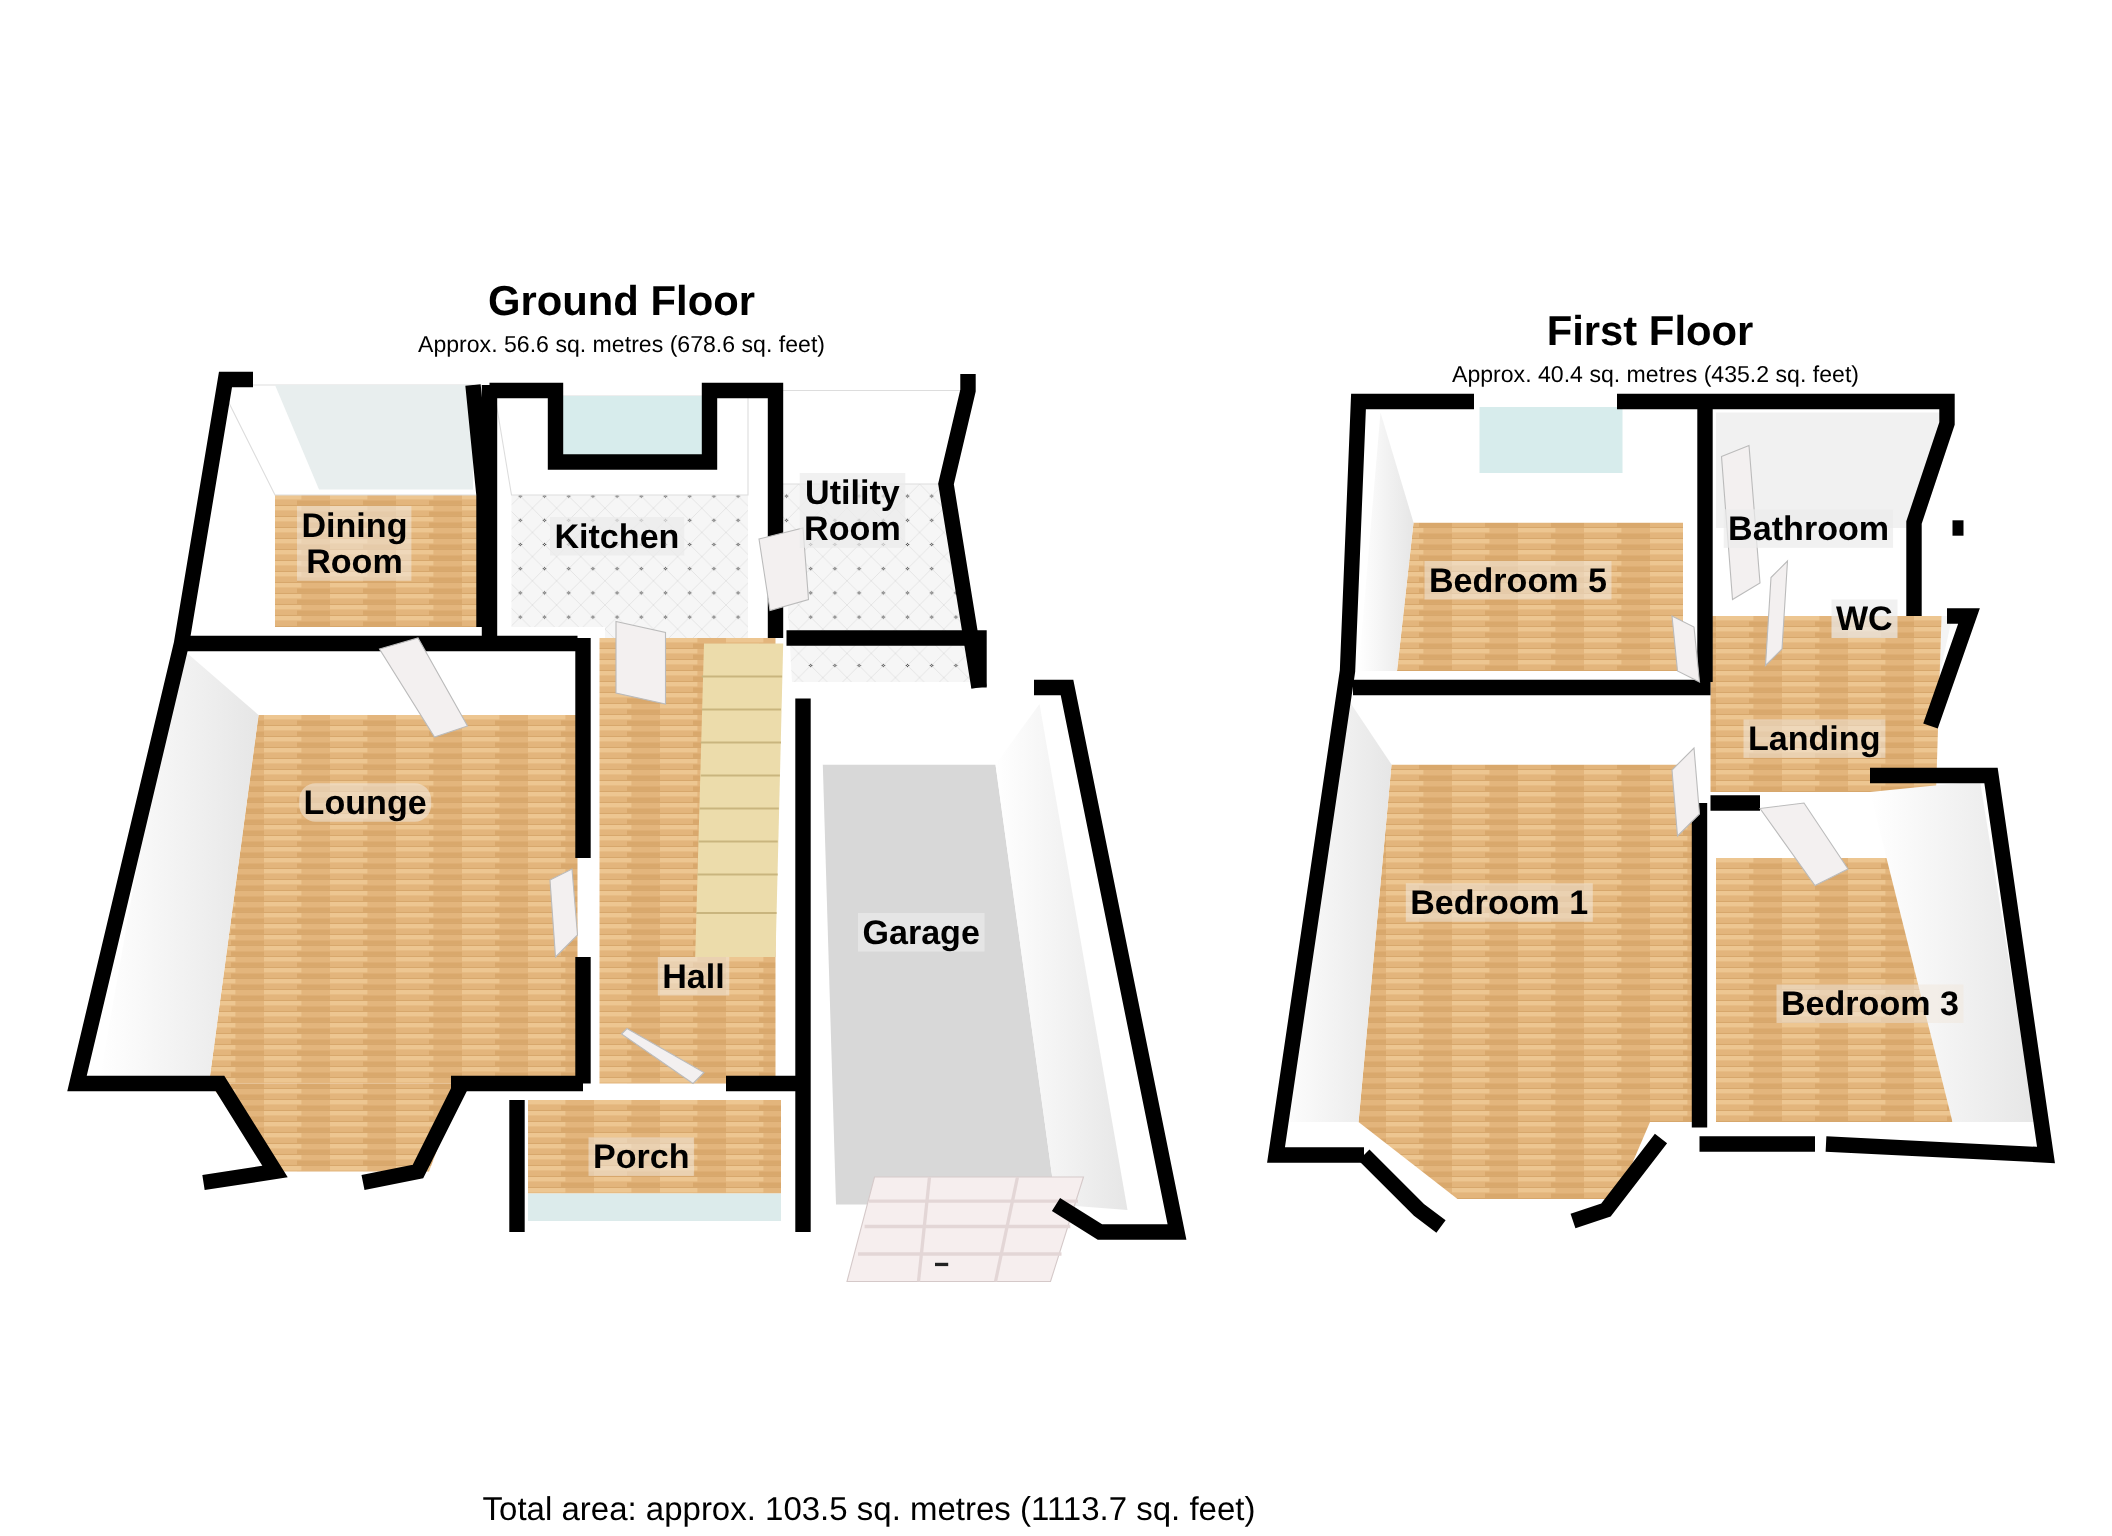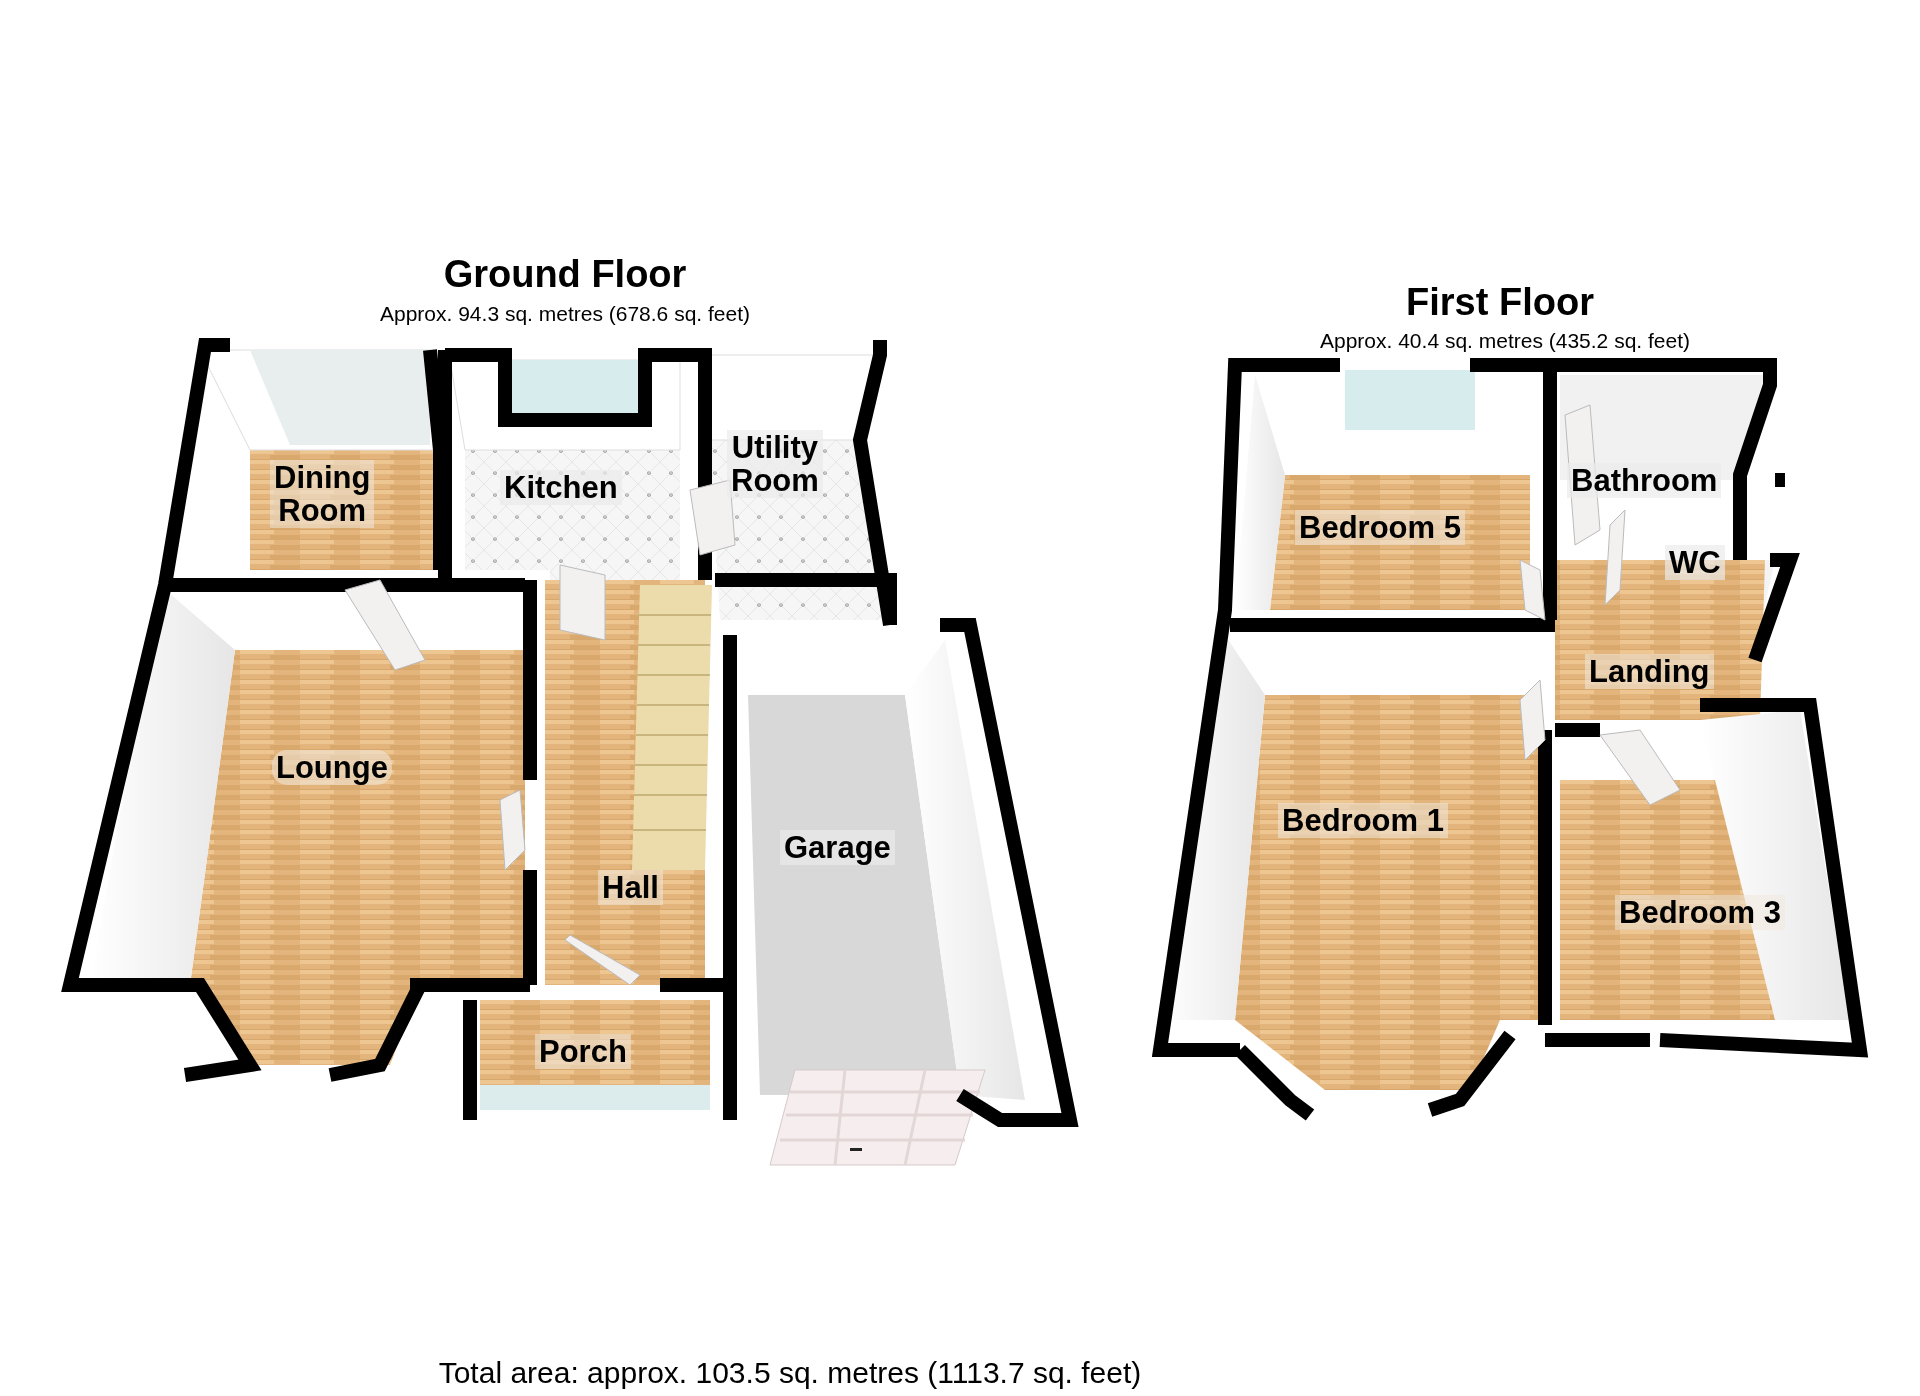--- a/index.html
+++ b/index.html
@@ -153,35 +153,35 @@
       <polygon points="1520,560 1540,570 1545,620 1525,610"></polygon>
       <polygon points="1520,700 1540,680 1545,740 1525,760"></polygon>
       <polygon points="1565,415 1590,405 1600,530 1575,545"></polygon>
       <polygon points="1610,525 1625,510 1620,590 1605,605"></polygon>
       <polygon points="1600,735 1640,730 1680,790 1650,805"></polygon>
     </g>
   </g>
 </svg>
 
 <div class="floor-title" style="left:380px; width:370px; top:253px;">Ground Floor</div>
-<div class="floor-sub" style="left:300px; width:530px; top:302px;">Approx. 94.3 sq. metres (678.6 sq. feet)</div>
+<div class="floor-sub" style="left:300px; width:530px; top:302px;">Approx. 56.6 sq. metres (678.6 sq. feet)</div>
 
 <div class="floor-title" style="left:1320px; width:360px; top:281px;">First Floor</div>
 <div class="floor-sub" style="left:1240px; width:530px; top:329px;">Approx. 40.4 sq. metres (435.2 sq. feet)</div>
 
 <div class="room-label" style="left:270px; top:460px;">
   <div>Dining</div>
   <div>Room</div>
 </div>
 <div class="room-label grey" style="left:500px; top:470px;">Kitchen</div>
 <div class="room-label grey" style="left:727px; top:430px;">
   <div>Utility</div>
   <div>Room</div>
 </div>
-<div class="room-label" style="left:272px; top:750px;border-radius:15px;">Lounge</div>
+<div class="room-label" style="left:272px; top:712px;border-radius:15px;">Lounge</div>
 <div class="room-label" style="left:572px; top:870px;margin-left:26px;">Hall</div>
 <div class="room-label" style="left:535px; top:1034px;">Porch</div>
 <div class="room-label grey" style="left:780px; top:830px;">Garage</div>
 
 <div class="room-label" style="left:1295px; top:510px;">Bedroom 5</div>
 <div class="room-label grey" style="left:1567px; top:463px;">Bathroom</div>
 <div class="room-label grey" style="left:1665px; top:545px;">WC</div>
 <div class="room-label" style="left:1585px; top:654px;">Landing</div>
 <div class="room-label" style="left:1278px; top:803px;">Bedroom 1</div>
 <div class="room-label" style="left:1585px; top:895px;margin-left:30px;">Bedroom 3</div>

